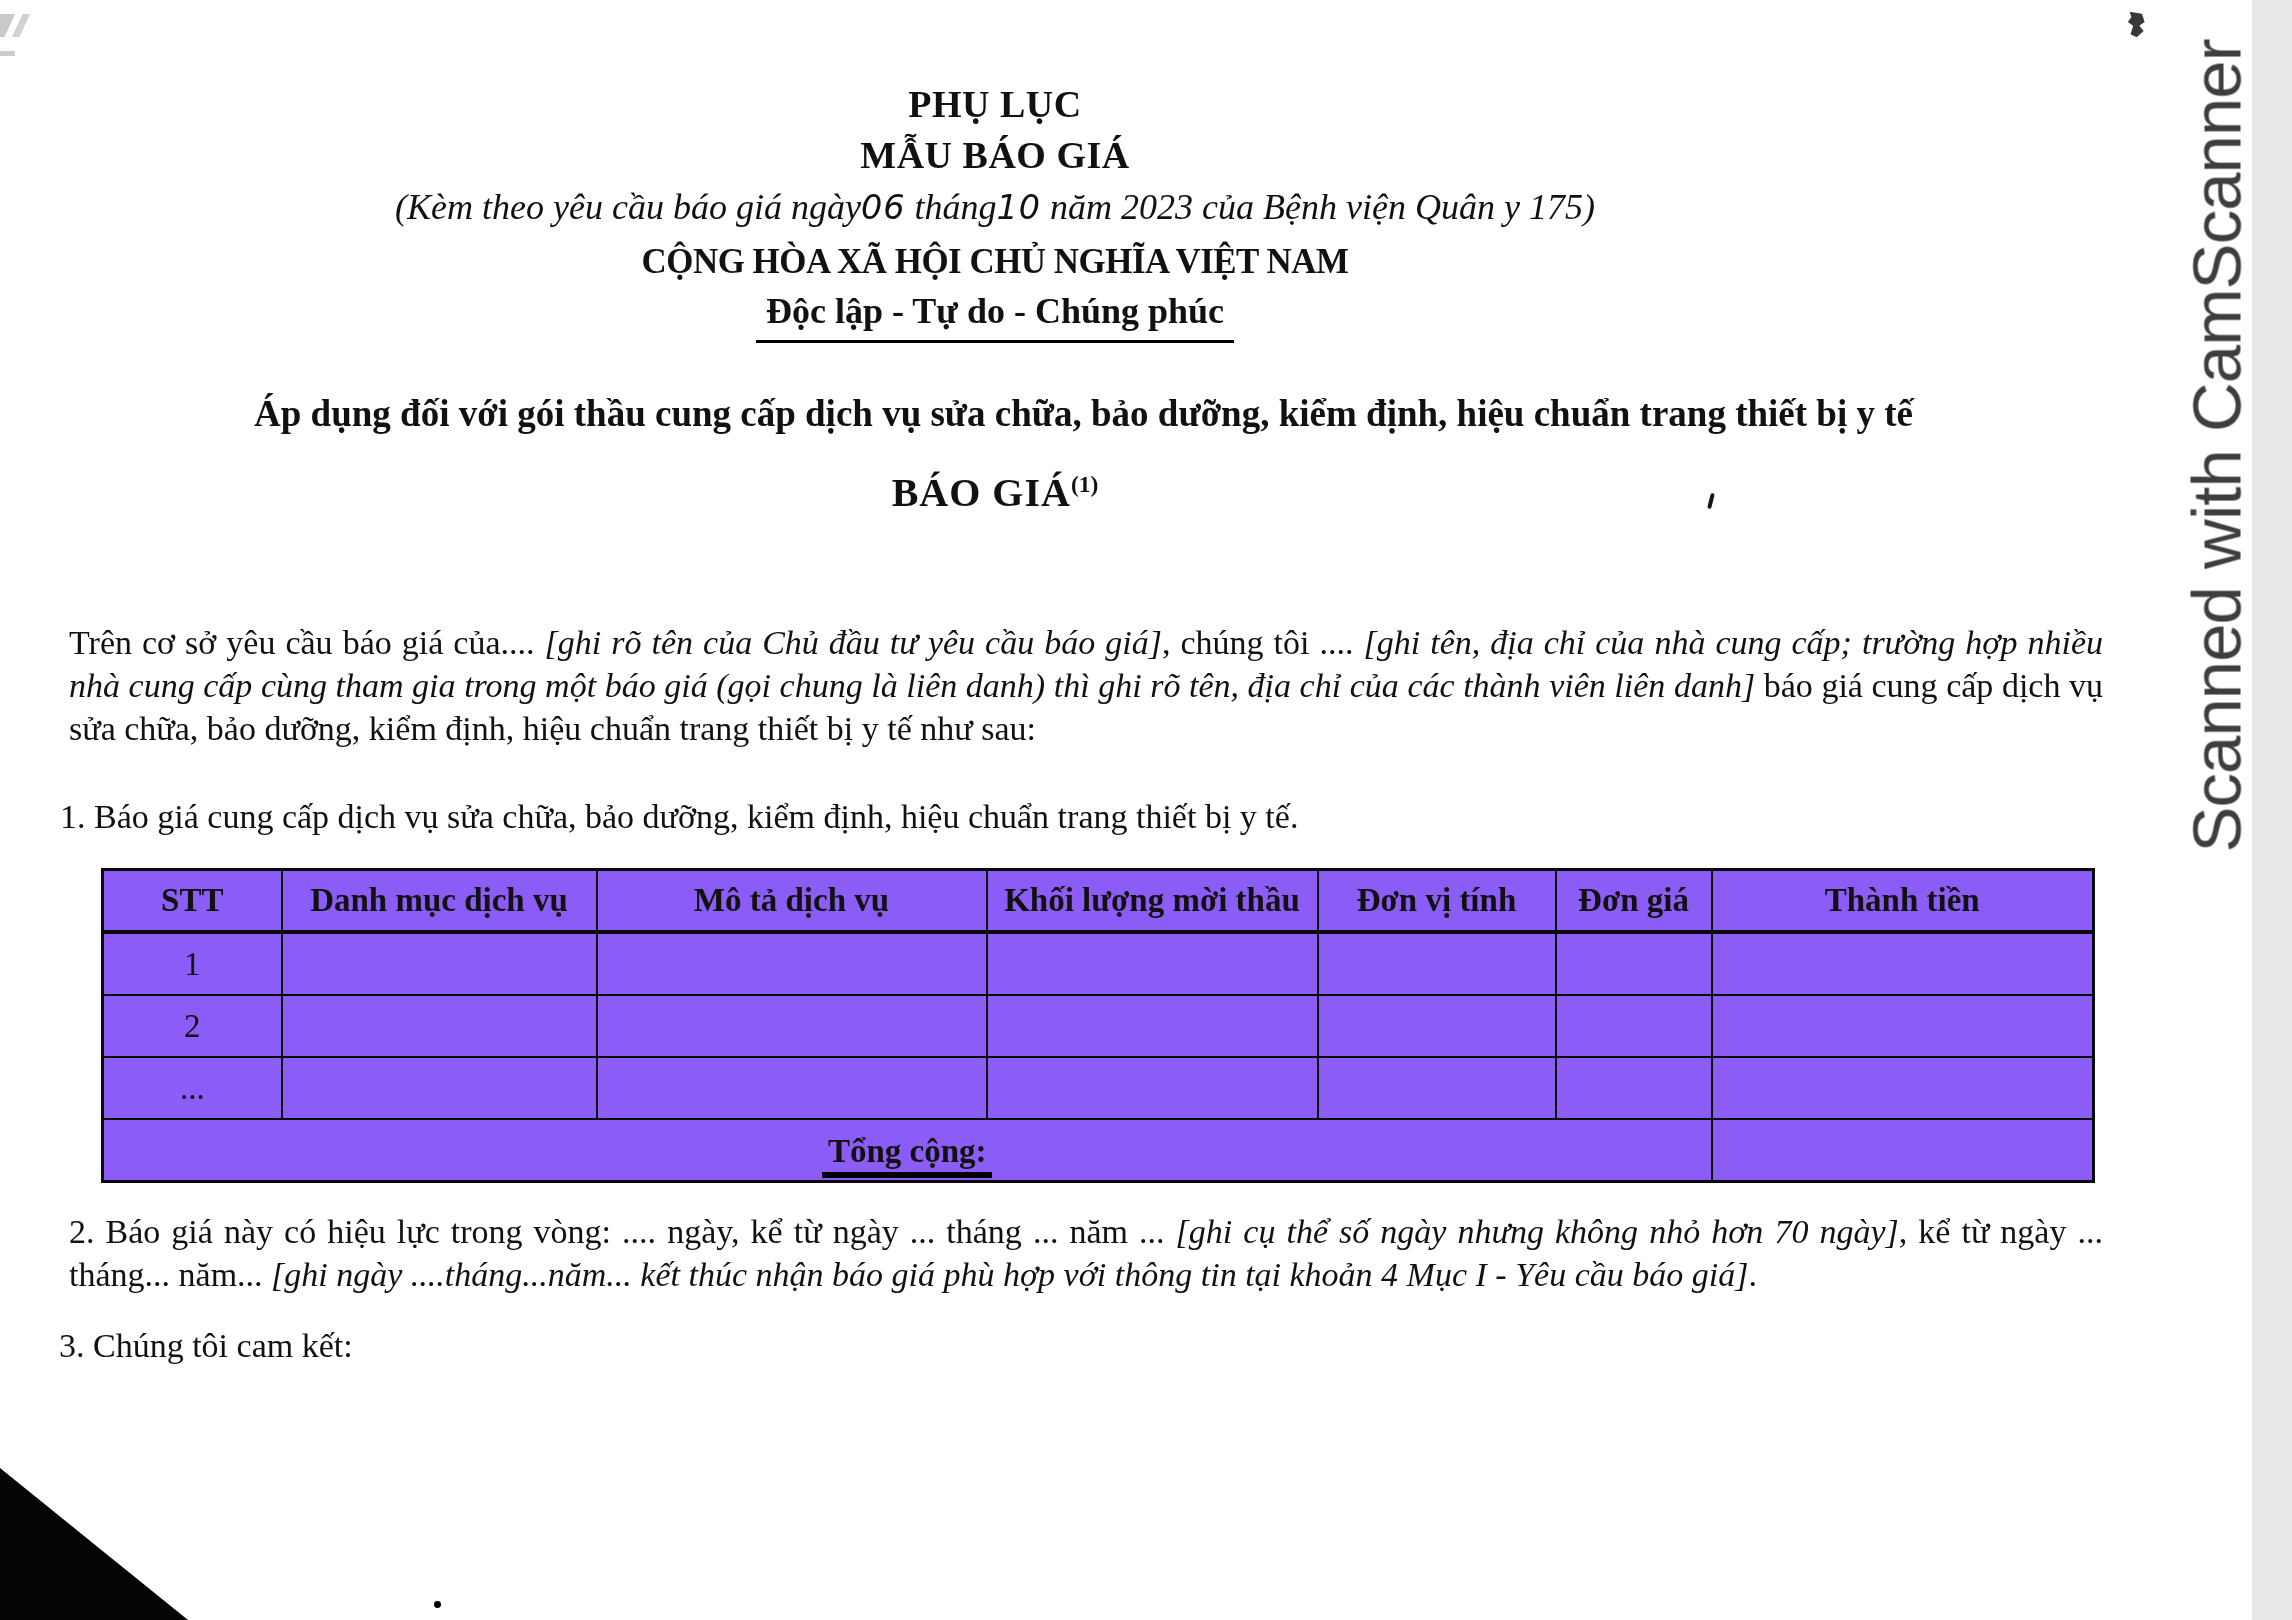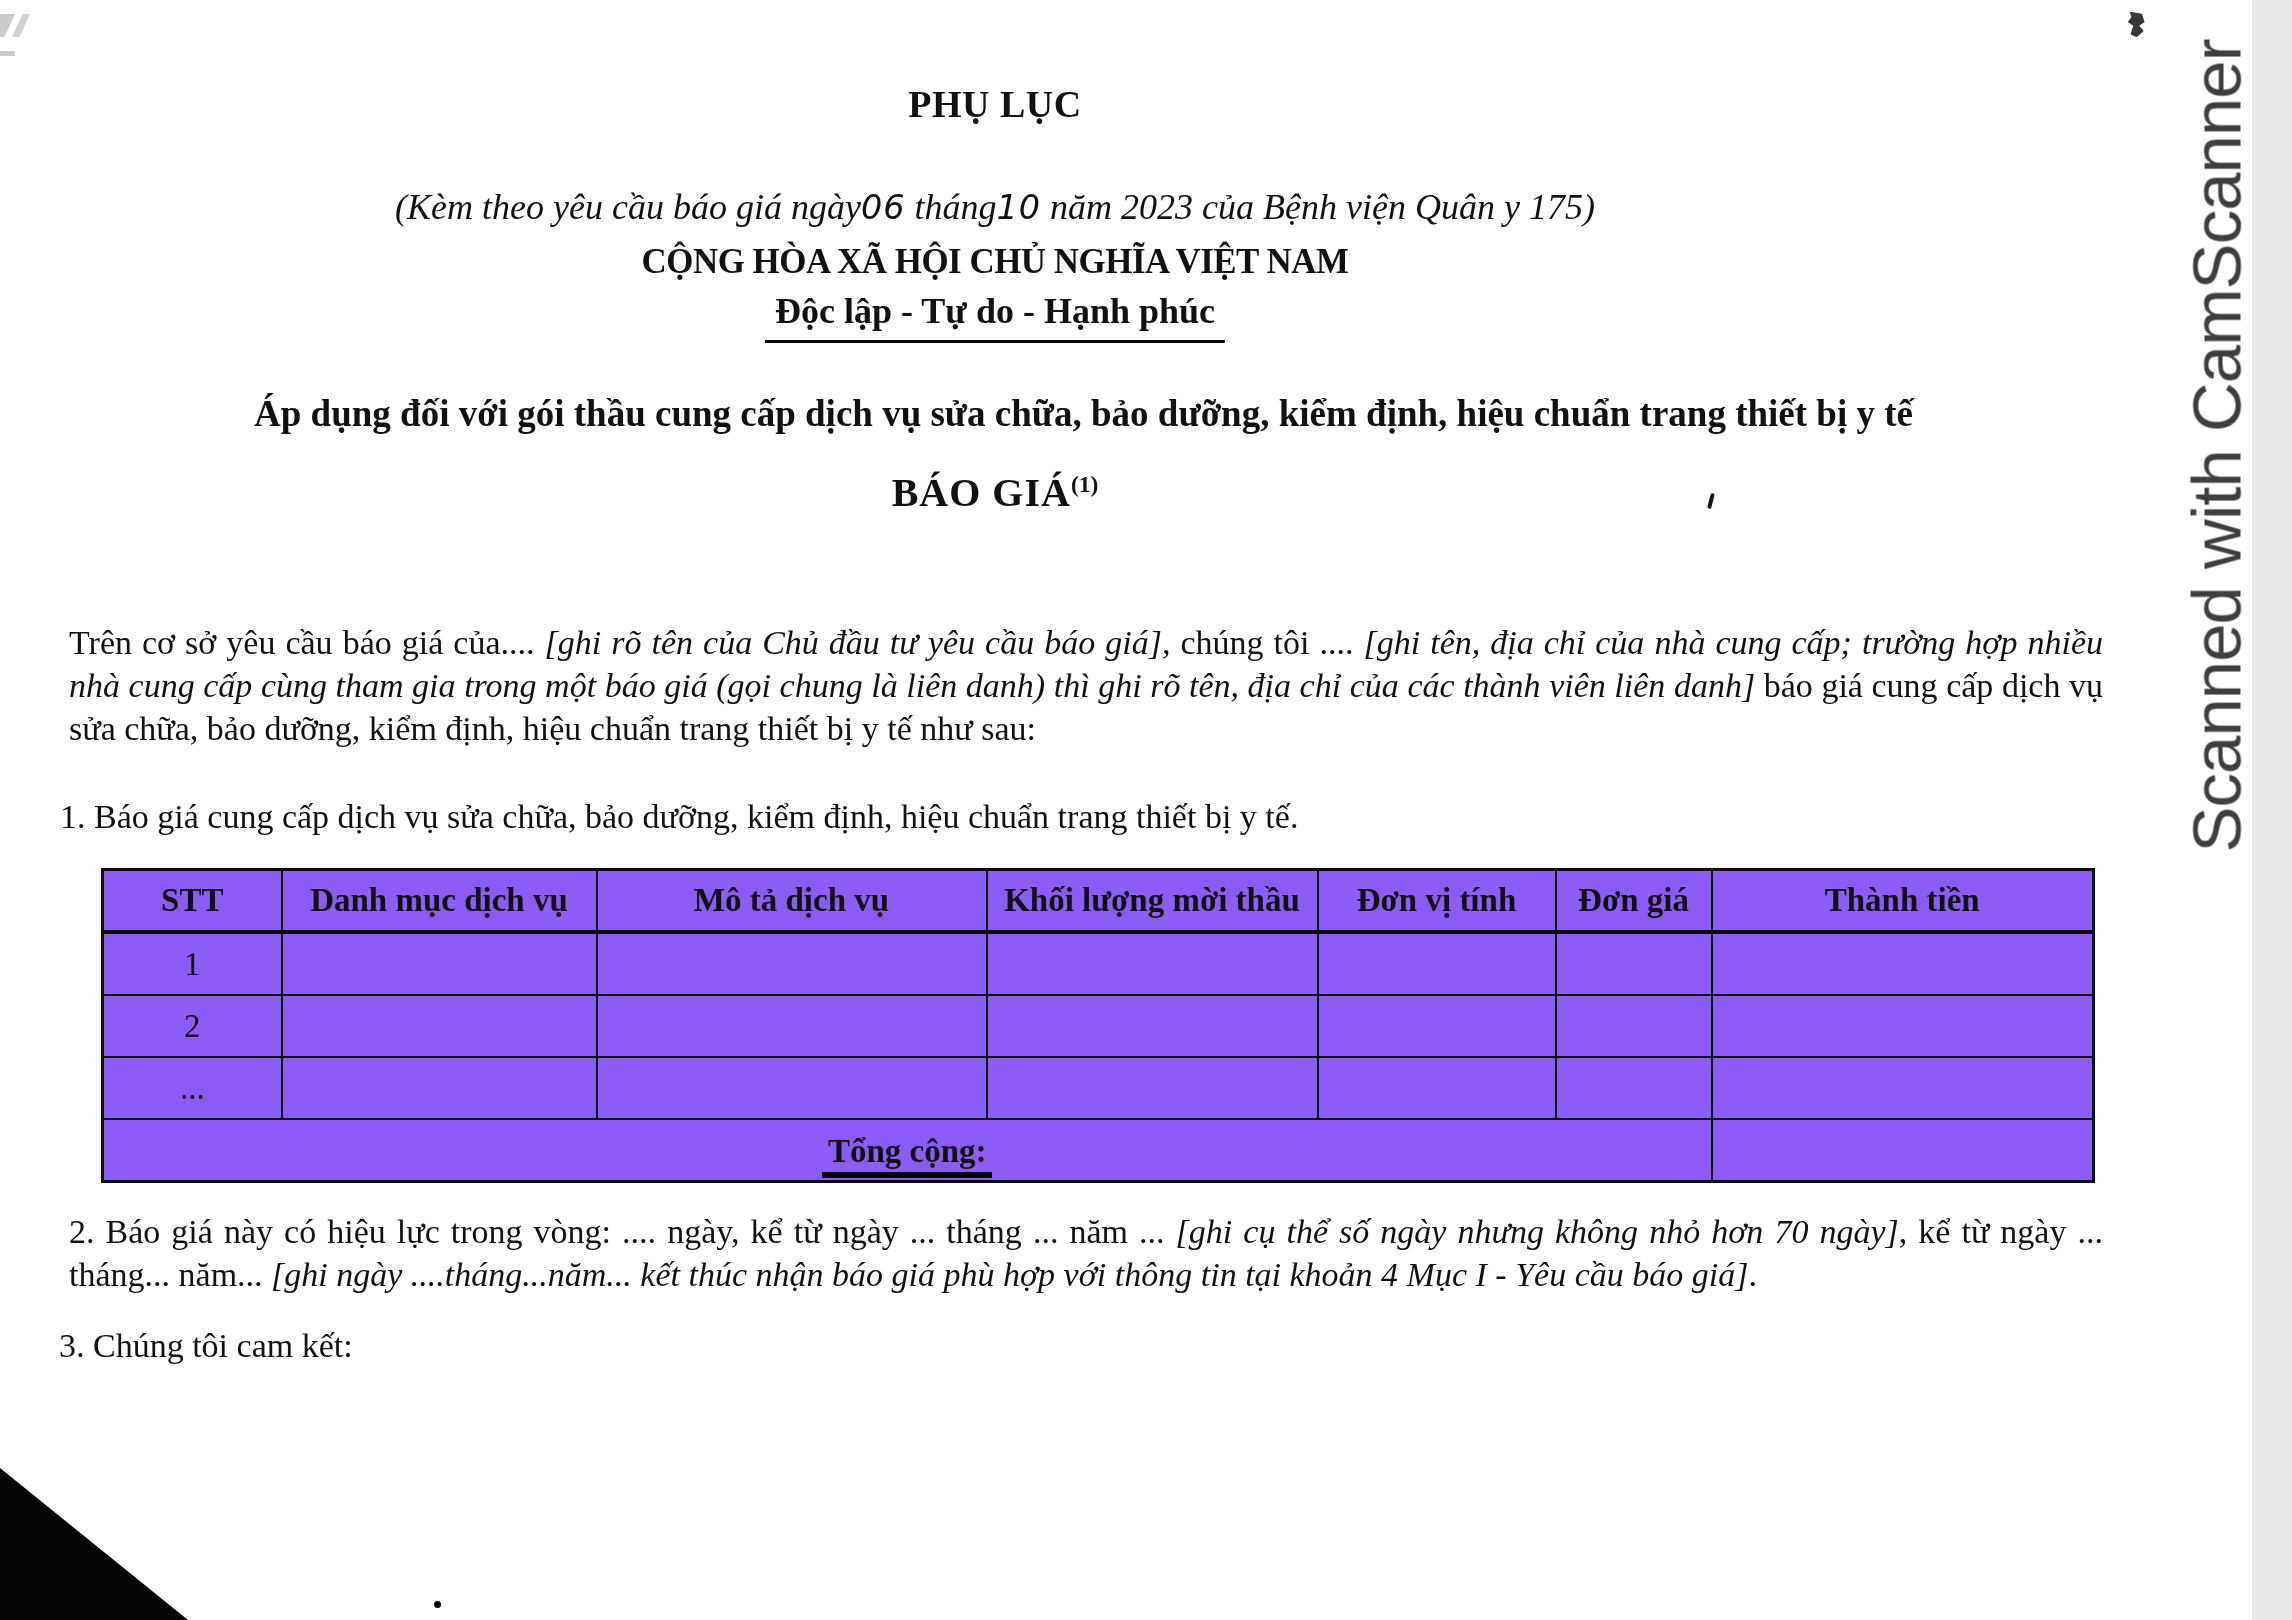--- a/index.html
+++ b/index.html
@@ -62,31 +62,32 @@
 
   <div class="tl-smudge"></div>
   <div class="tl-dash"></div>
   <div class="tr-mark"></div>
   <div class="tick-mark"></div>
   <div class="stray-dot"></div>
   <div class="corner-triangle"></div>
 
   <div class="abs centered title-line" style="top:82px;">PHỤ LỤC</div>
 
+  <div class="abs centered title-line" style="top:133px;">MẪU BÁO GIÁ</div>
 
   <div class="abs centered note-line" style="top:186px;">
     <span>(Kèm theo yêu cầu báo giá ngày</span><span class="handwrit">06</span>
     <span>tháng</span><span class="handwrit">10</span>
     <span>năm 2023 của Bệnh viện Quân y 175)</span>
   </div>
 
   <div class="abs centered national" style="top:240px;">CỘNG HÒA XÃ HỘI CHỦ NGHĨA VIỆT NAM</div>
 
   <div class="abs centered motto" style="top:290px;">
-    <span>Độc lập - Tự do - Hạnh phúc</span>
+    <span>Độc lập - Tự do - Chúng phúc</span>
   </div>
 
   <div class="abs scope" style="top:392px;">Áp dụng đối với gói thầu cung cấp dịch vụ sửa chữa, bảo dưỡng, kiểm định, hiệu chuẩn trang thiết bị y tế</div>
 
   <div class="abs centered doc-title" style="top:469px;">
     <span>BÁO GIÁ</span><sup>(1)</sup>
   </div>
 
 
   <div class="abs para" style="top:621px;">

